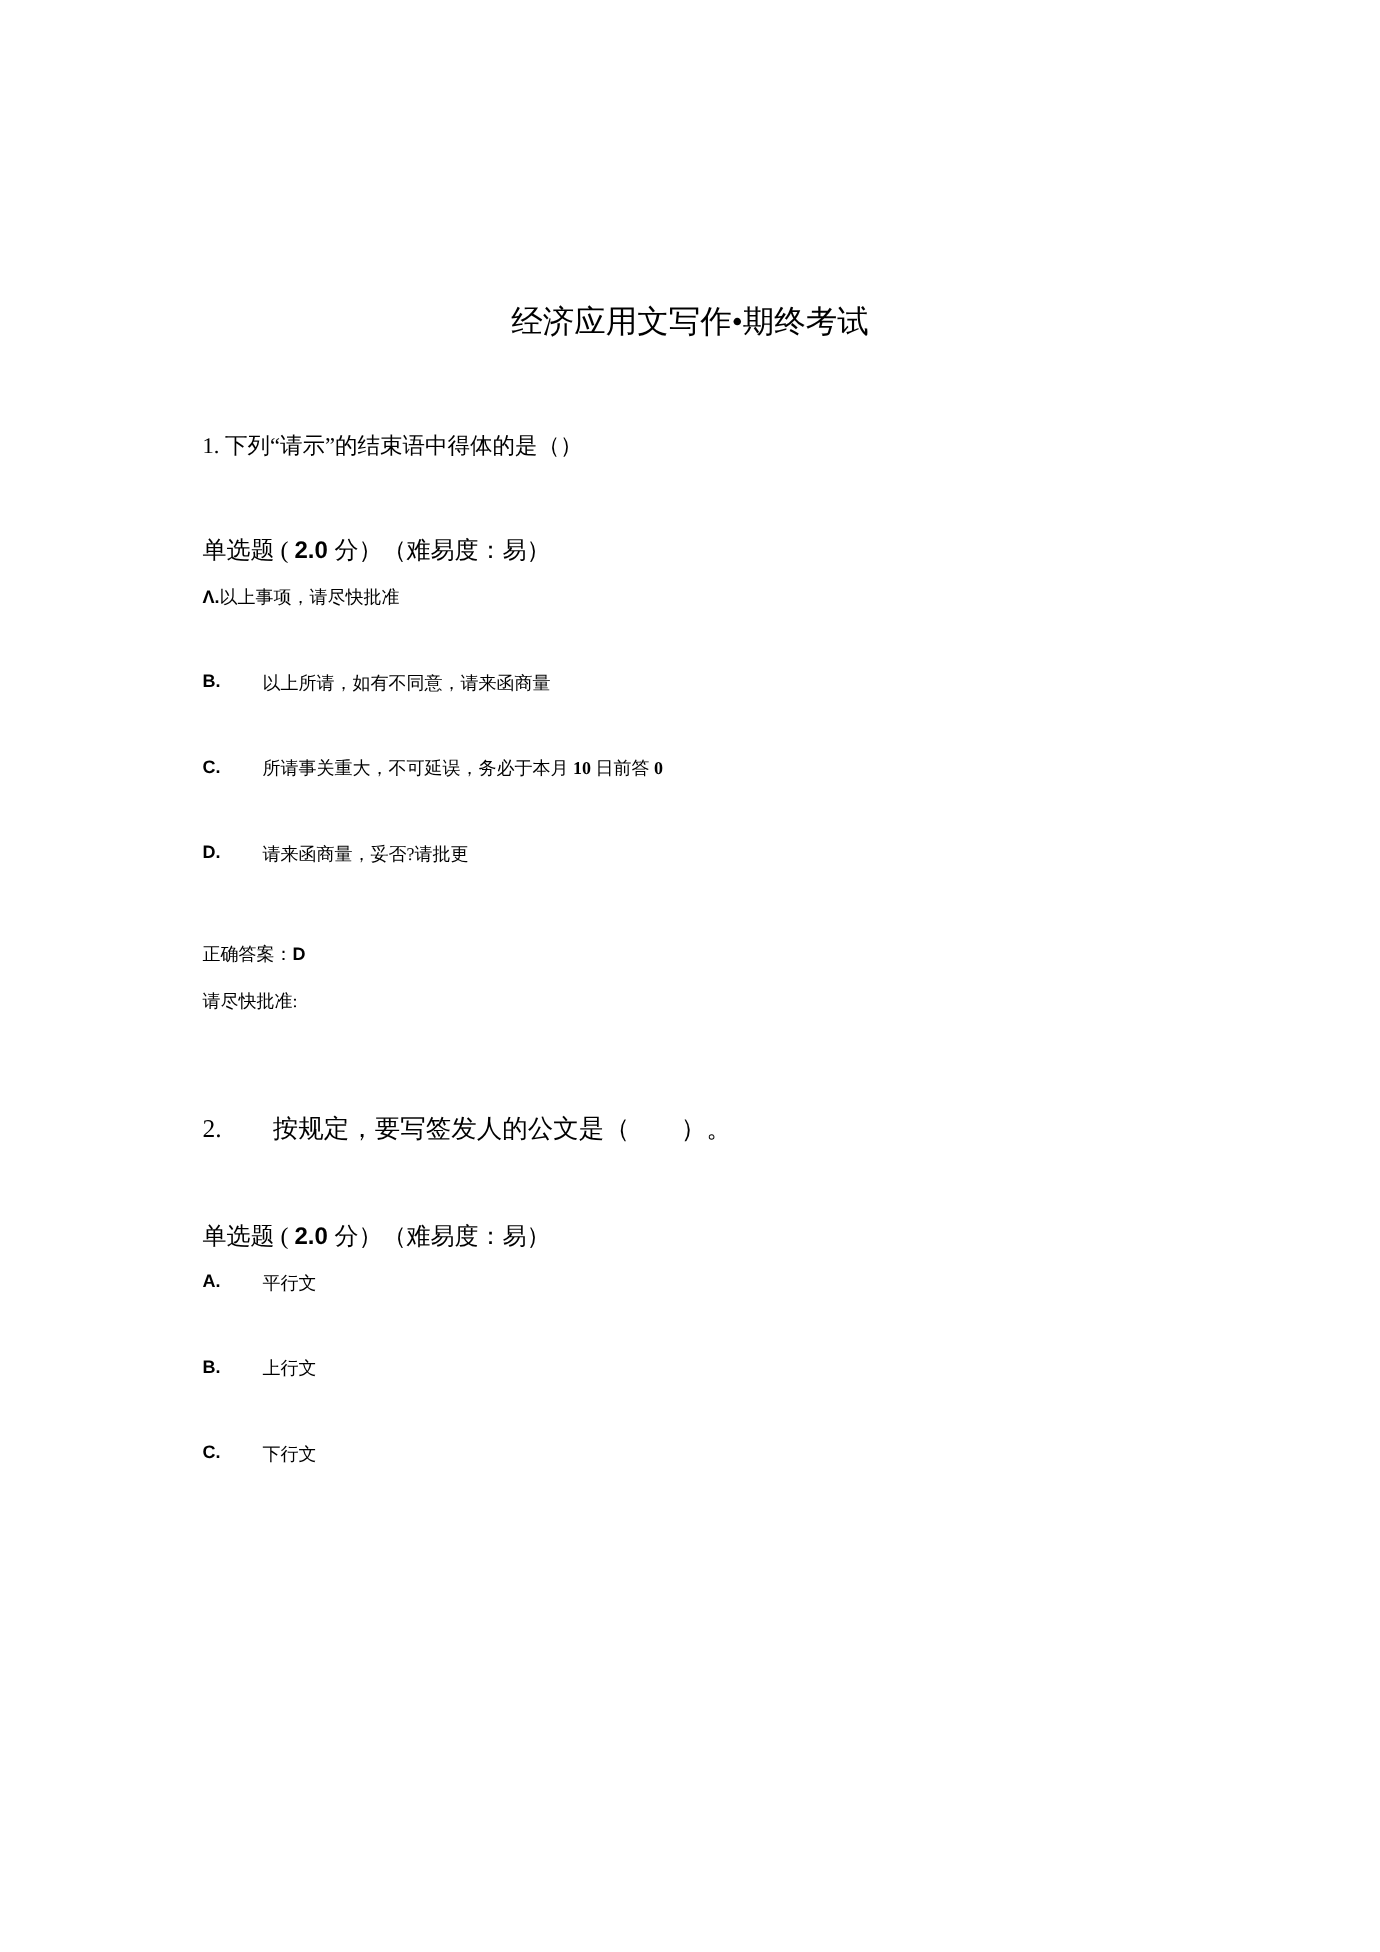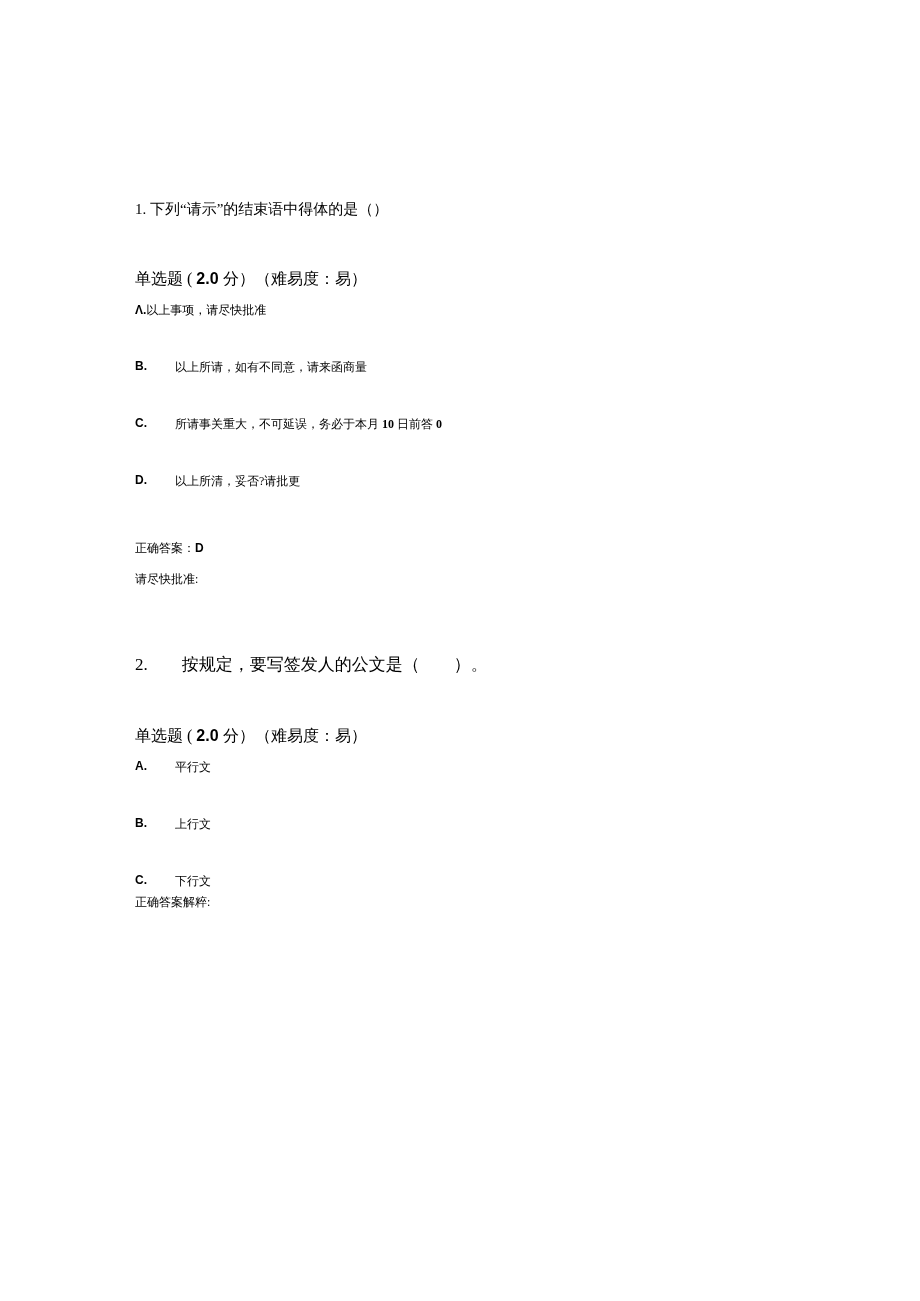--- a/index.html
+++ b/index.html
@@ -102,20 +102,21 @@
     }
     .q2-explain {
       font-size: 12px;
     }
   </style>
 </head>
 <body>
 
 <div class="page-content">
 
+  <h1 class="doc-title">经济应用文写作•期终考试</h1>
 
   <div>
     <div class="question-title">
       <span>1.</span>
       <span>下列“请示”的结束语中得体的是（）</span>
     </div>
 
     <div class="meta-line">
       <span>单选题 ( </span><span class="bold-part">2.0 </span><span>分）（难易度：易）</span>
     </div>
@@ -131,21 +132,21 @@
 
     <div class="option-line">
       <span class="option-label">C.</span>
       <span class="option-text">
         <span>所请事关重大，不可延误，务必于本月 </span><span class="inline-bold">10 </span><span>日前答 </span><span class="inline-bold">0</span>
       </span>
     </div>
 
     <div class="option-line">
       <span class="option-label">D.</span>
-      <span class="option-text">以上所清，妥否?请批更</span>
+      <span class="option-text">请来函商量，妥否?请批更</span>
     </div>
 
     <div class="answer-block">
       <div class="answer-line">
         <span>正确答案：</span><span class="bold-ans">D</span>
       </div>
       <div class="answer-explain">请尽快批准:</div>
     </div>
   </div>
 
@@ -166,16 +167,15 @@
     <div class="q2-option-b">
       <span class="option-label">B.</span>
       <span class="option-text">上行文</span>
     </div>
 
     <div class="q2-option-c">
       <span class="option-label">C.</span>
       <span class="option-text">下行文</span>
     </div>
 
-    <div class="q2-explain">正确答案解粹:</div>
   </div>
 
 </div>
 
 </body></html>

